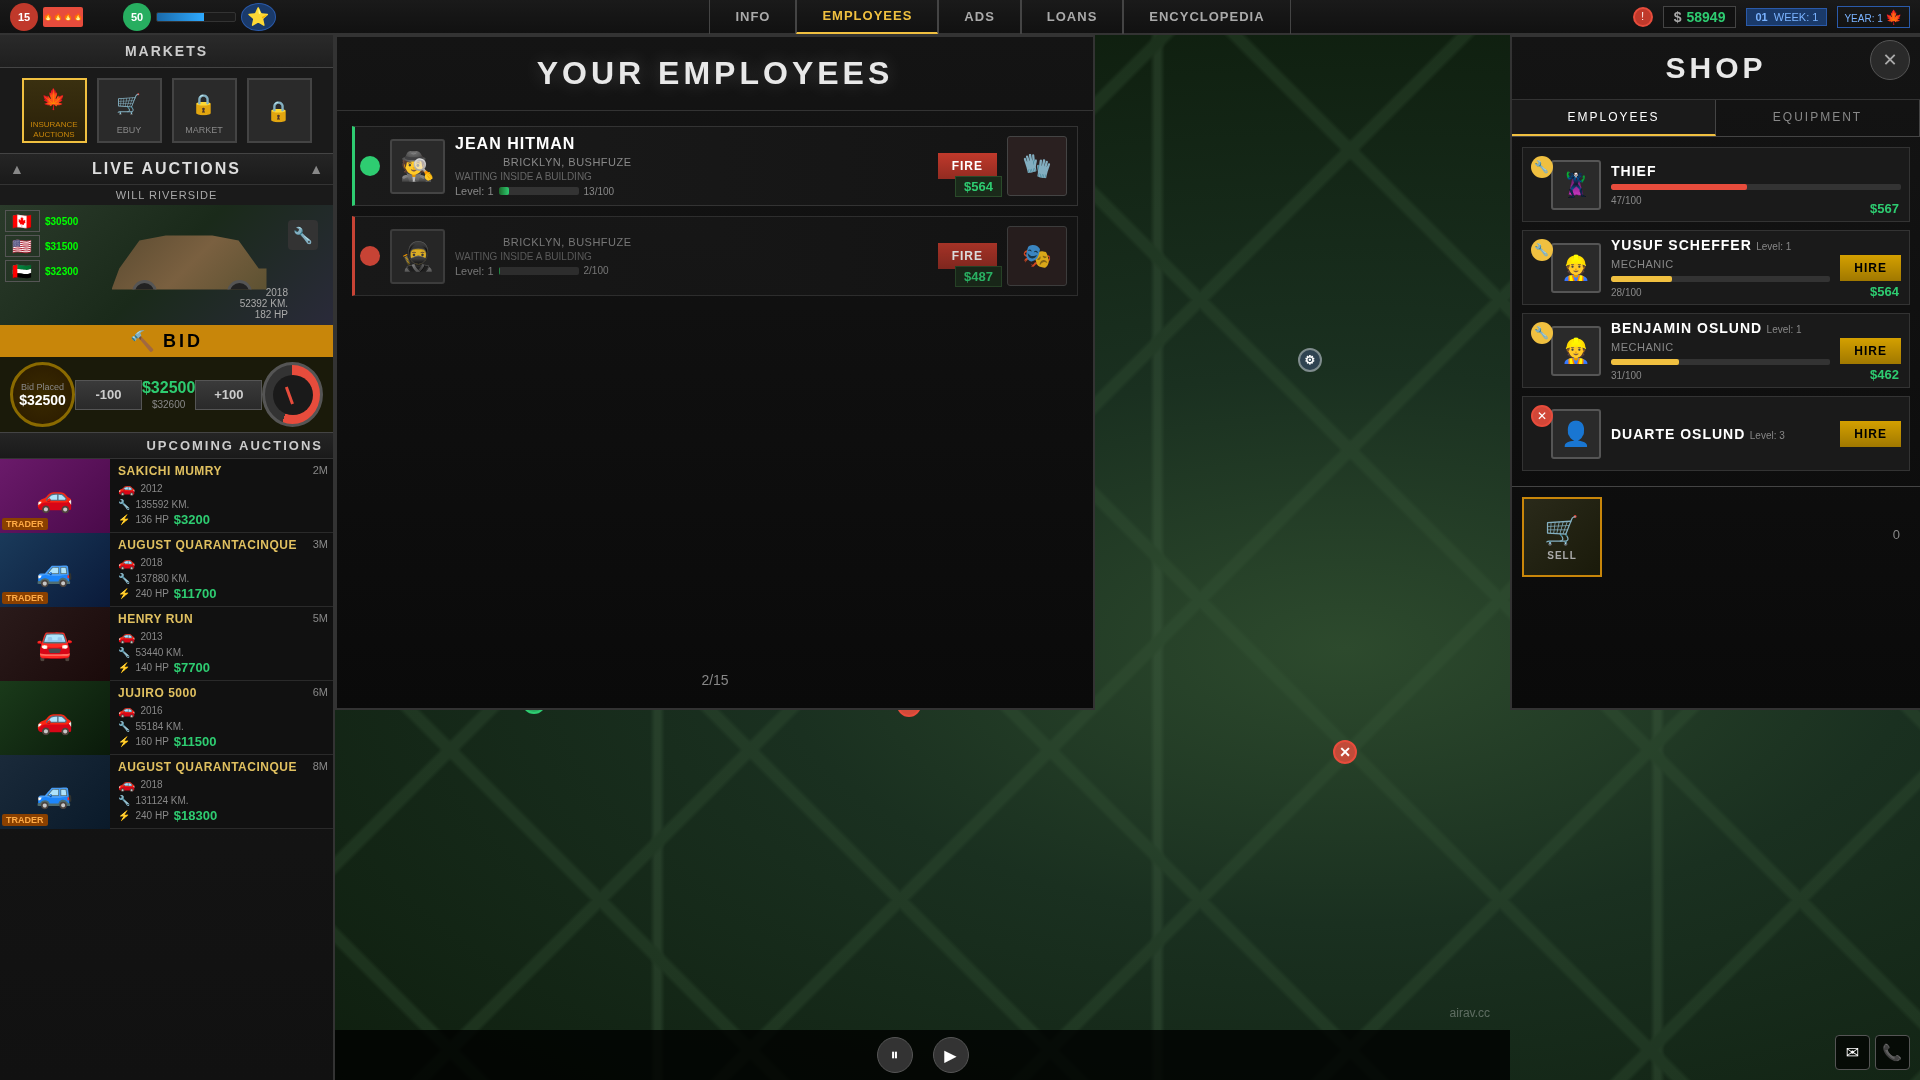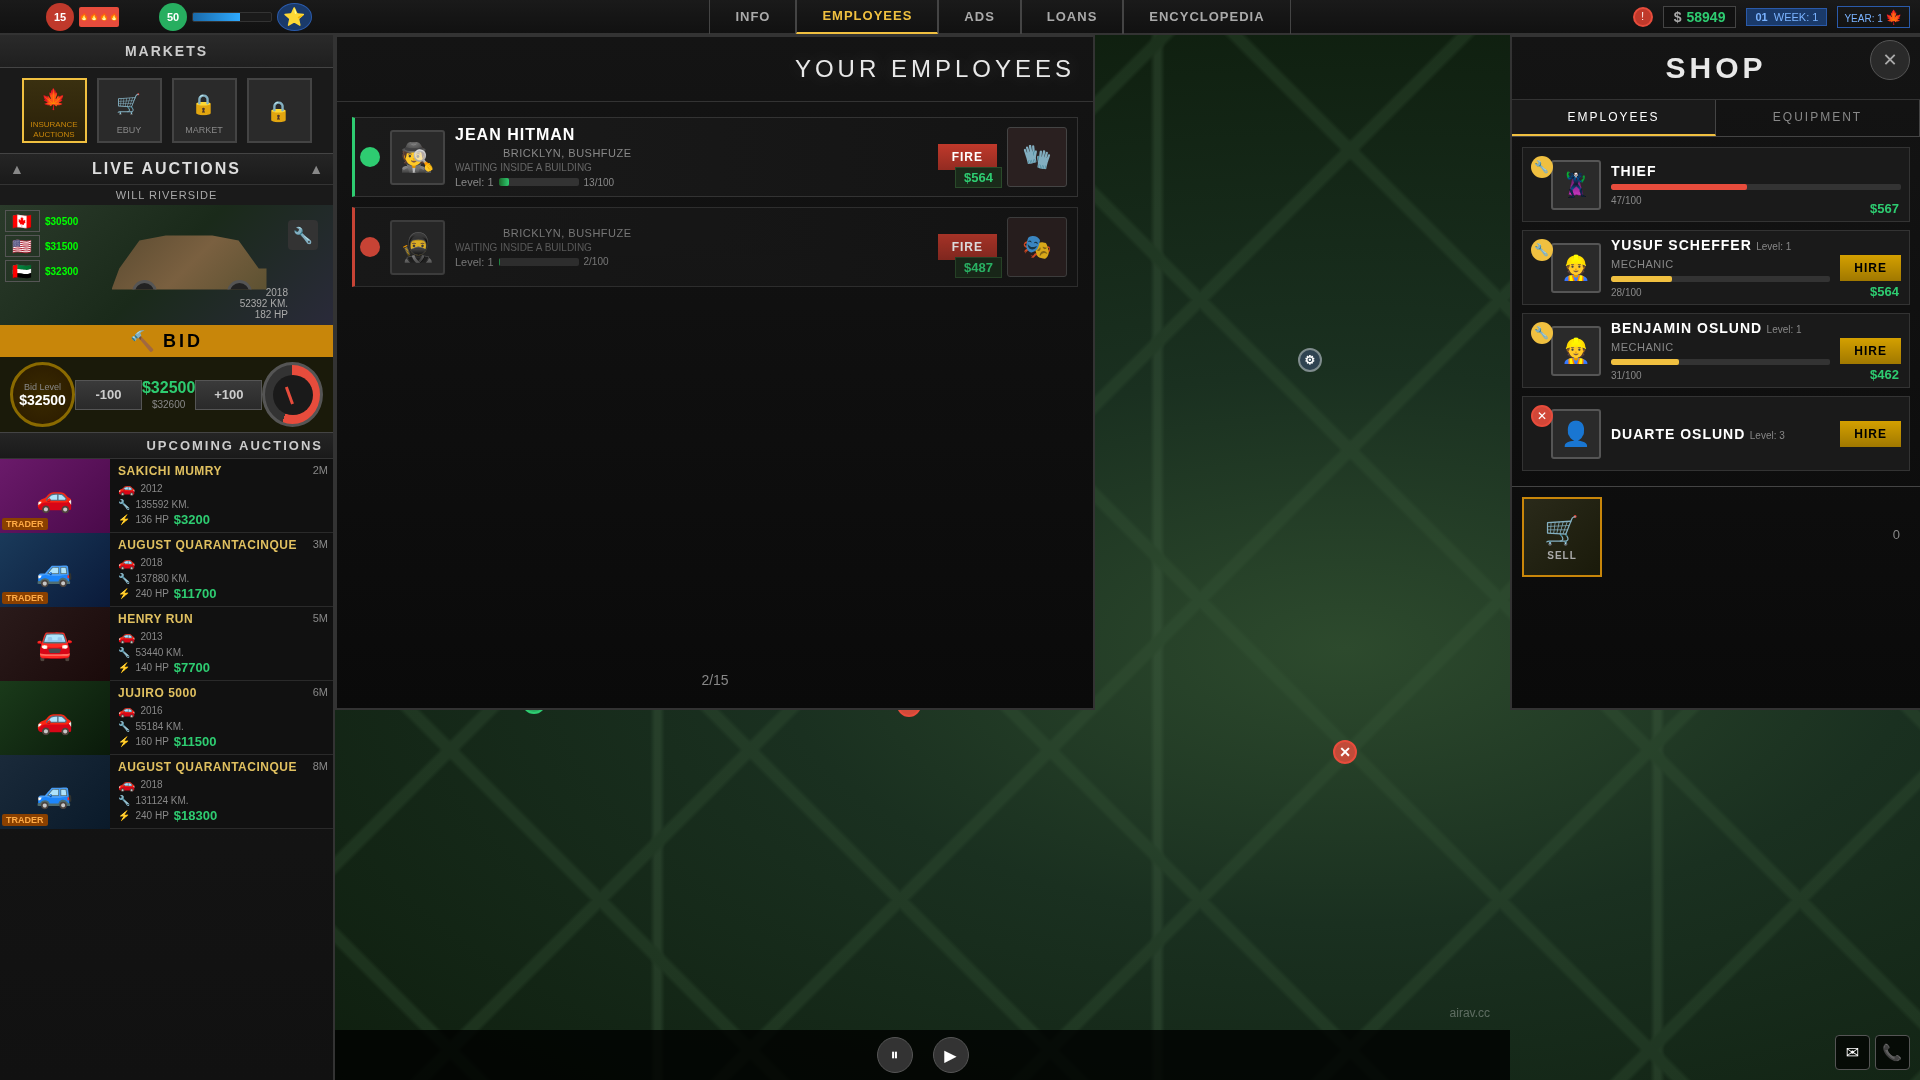--- a/index.html
+++ b/index.html
@@ -54,21 +54,21 @@
     .top-icon {
       width: 28px;
       height: 28px;
       border-radius: 50%;
       display: flex;
       align-items: center;
       justify-content: center;
       font-size: 12px;
       font-weight: bold;
     }
-    .top-icon.red { background: #c0392b; margin-left: 36px; }
+    .top-icon.red { background: #c0392b; }
     .top-icon.green { background: #27ae60; }
     .top-bar-nav {
       display: flex;
       align-items: center;
       flex: 1;
       justify-content: center;
       gap: 0;
     }
     .nav-item {
       padding: 0 25px;
@@ -428,24 +428,24 @@
       position: absolute;
       top: 35px;
       left: 335px;
       width: 760px;
       height: 675px;
       background: linear-gradient(to bottom, #141414, #0a0a0a);
       border: 2px solid #333;
       z-index: 40;
     }
     .panel-title {
-      text-align: right;
+      text-align: center;
       padding: 18px;
-      font-size: 24px;
-      font-weight: normal;
+      font-size: 32px;
+      font-weight: bold;
       letter-spacing: 4px;
       color: #e8e8e8;
       border-bottom: 1px solid #333;
       text-shadow: 0 0 20px rgba(255,255,255,0.2);
     }
     .employee-list {
       padding: 15px;
       display: flex;
       flex-direction: column;
       gap: 10px;
@@ -955,21 +955,21 @@
     </div>
 
     <div class="bid-section">
       <span class="bid-icon">🔨</span>
       <span class="bid-label">BID</span>
     </div>
 
     <div class="bid-controls">
       <div class="bid-row">
         <div class="bid-circle">
-          <span class="bid-placed-label">Bid Level</span>
+          <span class="bid-placed-label">Bid Placed</span>
           <span class="bid-amount-main">$32500</span>
         </div>
       </div>
       <div class="bid-btn">-100</div>
       <div style="display:flex;flex-direction:column;align-items:center;gap:2px;">
         <span class="bid-current-amount">$32500</span>
         <span style="font-size:10px;color:#888;">$32600</span>
       </div>
       <div class="bid-btn">+100</div>
       <div class="bid-gauge">

